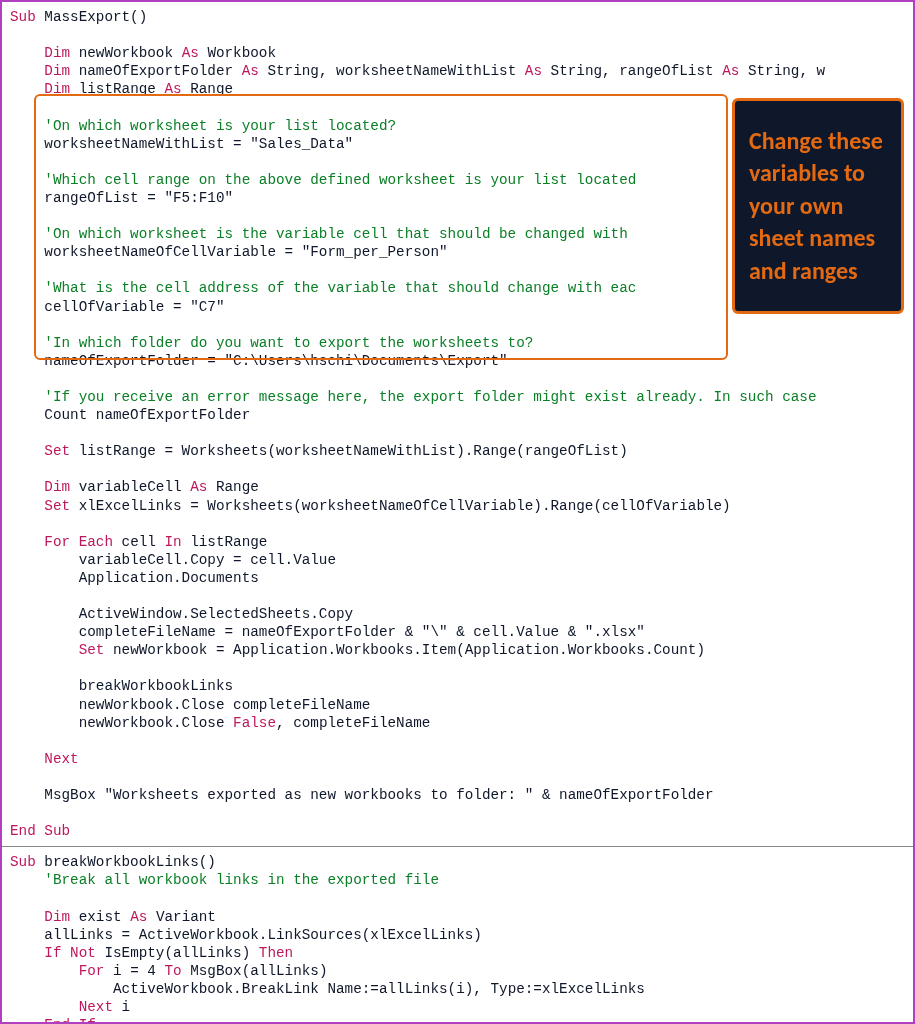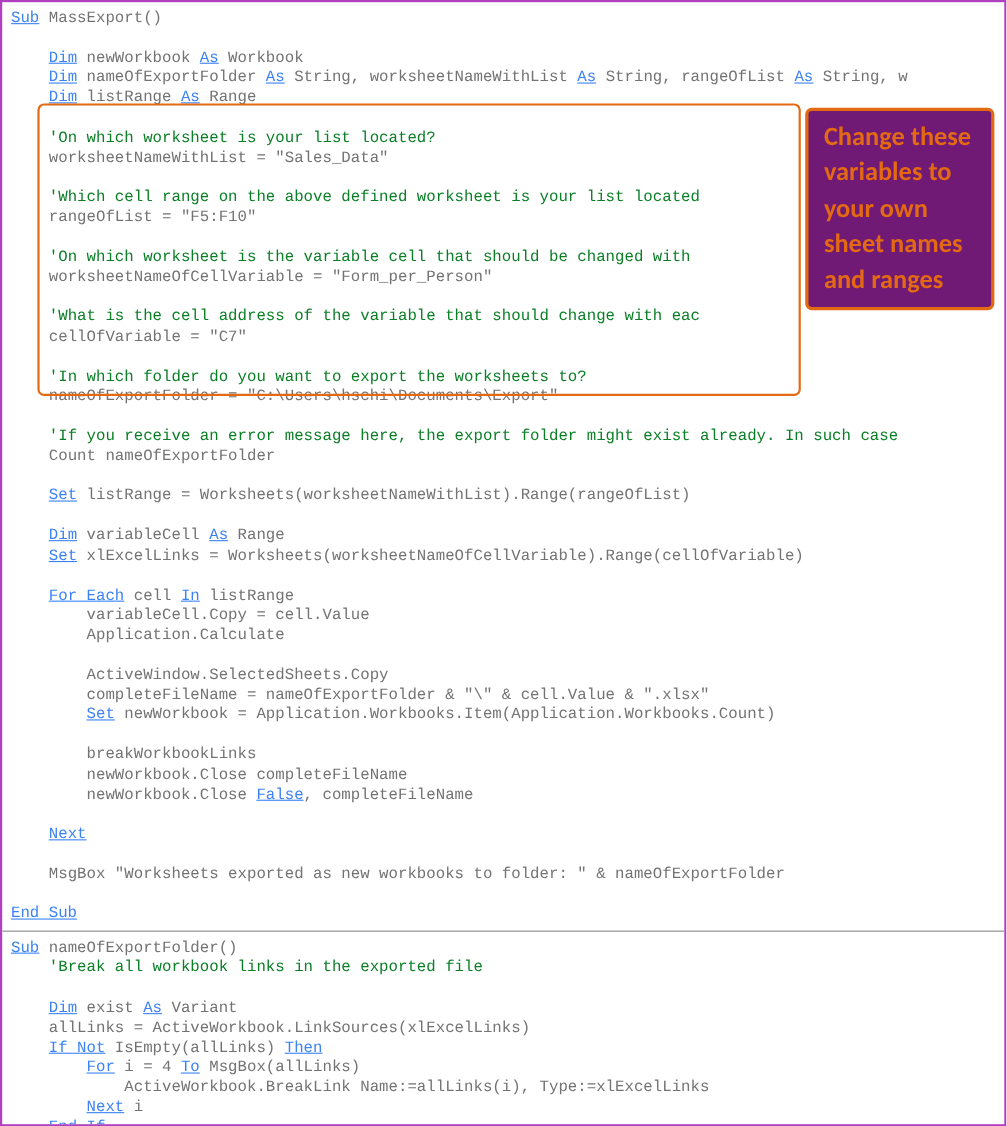--- a/index.html
+++ b/index.html
@@ -27,44 +27,44 @@
   .divider {
     border: none;
     border-top: 1px solid #888;
     margin: 0;
   }
   pre {
     margin: 0;
     font-family: inherit;
     white-space: pre;
   }
-  .kw  { color: #3b82f6; text-decoration: underline; }    
+  .kw  { color: #be185d; }    
   .cm  { color: #0a7f26; }
-  .plain { color: #737373; }
+  .plain { color: #0f172a; }
 
   
   .highlight-box {
     position: absolute;
     border: 2px solid #e36a12;
     border-radius: 6px;
     pointer-events: none;
   }
 
   
   .callout {
     position: absolute;
     border: 3px solid #e36a12;
     border-radius: 6px;
-    padding: 8px 14px;
+    padding: 24px 14px;
     color: #e36a12;
     font-family: "Segoe UI", Calibri, Arial, sans-serif;
     font-size: 24px;
     font-weight: 700;
     line-height: 1.35;
-    background: #701a75;
+    background: #0f172a;
     box-sizing: border-box;
   }
   
   .callout::before,
   .callout::after {
     content: "";
     position: absolute;
     left: -3px;
     right: -3px;
     height: 6px;
@@ -107,21 +107,21 @@
     <span class="cm">'If you receive an error message here, the export folder might exist already. In such case </span>
     <span class="plain">Count nameOfExportFolder</span>
 
     <span class="kw">Set</span><span class="plain"> listRange = Worksheets(worksheetNameWithList).Range(rangeOfList)</span>
 
     <span class="kw">Dim</span><span class="plain"> variableCell </span><span class="kw">As</span><span class="plain"> Range</span>
     <span class="kw">Set</span><span class="plain"> xlExcelLinks = Worksheets(worksheetNameOfCellVariable).Range(cellOfVariable)</span>
 
     <span class="kw">For Each</span><span class="plain"> cell </span><span class="kw">In</span><span class="plain"> listRange</span>
         <span class="plain">variableCell.Copy = cell.Value</span>
-        <span class="plain">Application.Calculate</span>
+        <span class="plain">Application.Documents</span>
 
         <span class="plain">ActiveWindow.SelectedSheets.Copy</span>
         <span class="plain">completeFileName = nameOfExportFolder &amp; "\" &amp; cell.Value &amp; ".xlsx"</span>
         <span class="kw">Set</span><span class="plain"> newWorkbook = Application.Workbooks.Item(Application.Workbooks.Count)</span>
 
         <span class="plain">breakWorkbookLinks</span>
         <span class="plain">newWorkbook.Close completeFileName</span>
         <span class="plain">newWorkbook.Close </span><span class="kw">False</span><span class="plain">, completeFileName</span>
 
     <span class="kw">Next</span>
@@ -129,21 +129,21 @@
     <span class="plain">MsgBox "Worksheets exported as new workbooks to folder: " &amp; nameOfExportFolder</span>
 
 <span class="kw">End Sub</span></pre>
 
     <div class="highlight-box" style="left:32px; top:92px; width:690px; height:262px;"></div>
   </div>
 
   <hr class="divider">
 
   <div class="code-area">
-<pre><span class="kw">Sub</span><span class="plain"> nameOfExportFolder()</span>
+<pre><span class="kw">Sub</span><span class="plain"> breakWorkbookLinks()</span>
     <span class="cm">'Break all workbook links in the exported file</span>
 
     <span class="kw">Dim</span><span class="plain"> exist </span><span class="kw">As</span><span class="plain"> Variant</span>
     <span class="plain">allLinks = ActiveWorkbook.LinkSources(xlExcelLinks)</span>
     <span class="kw">If Not</span><span class="plain"> IsEmpty(allLinks) </span><span class="kw">Then</span>
         <span class="kw">For</span><span class="plain"> i = 4 </span><span class="kw">To</span><span class="plain"> MsgBox(allLinks)</span>
             <span class="plain">ActiveWorkbook.BreakLink Name:=allLinks(i), Type:=xlExcelLinks</span>
         <span class="kw">Next</span><span class="plain"> i</span>
     <span class="kw">End If</span>
 

